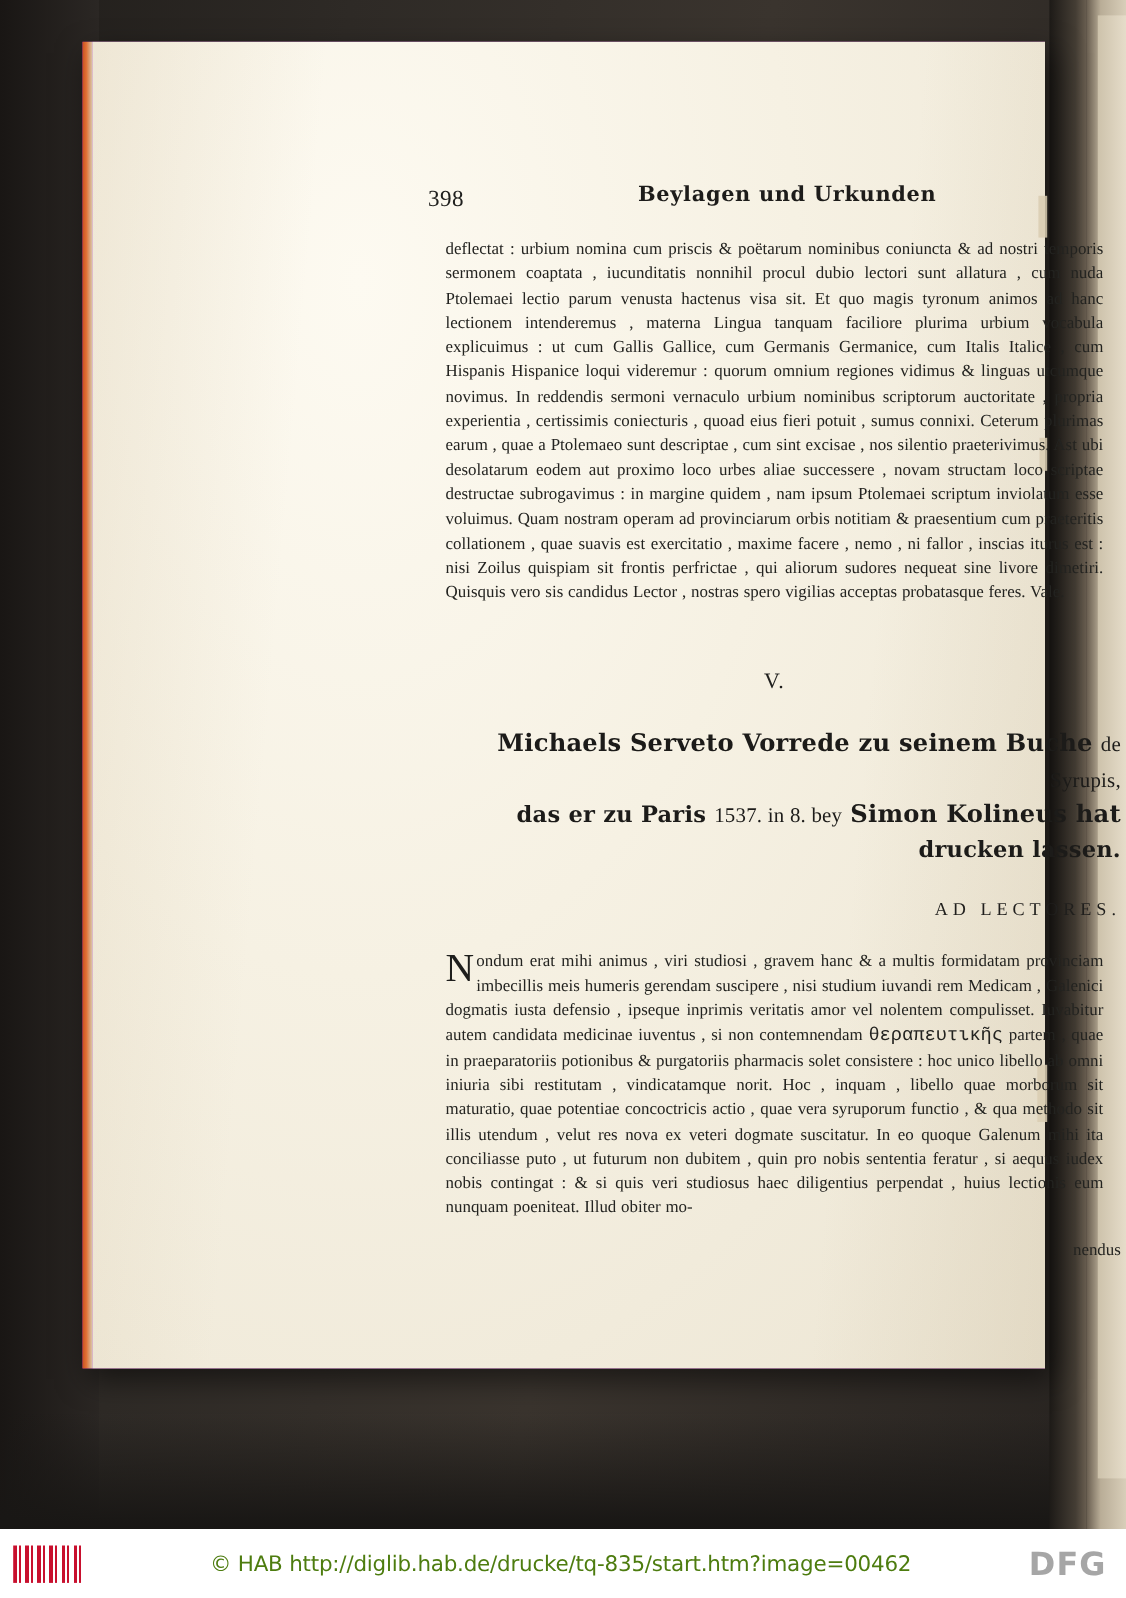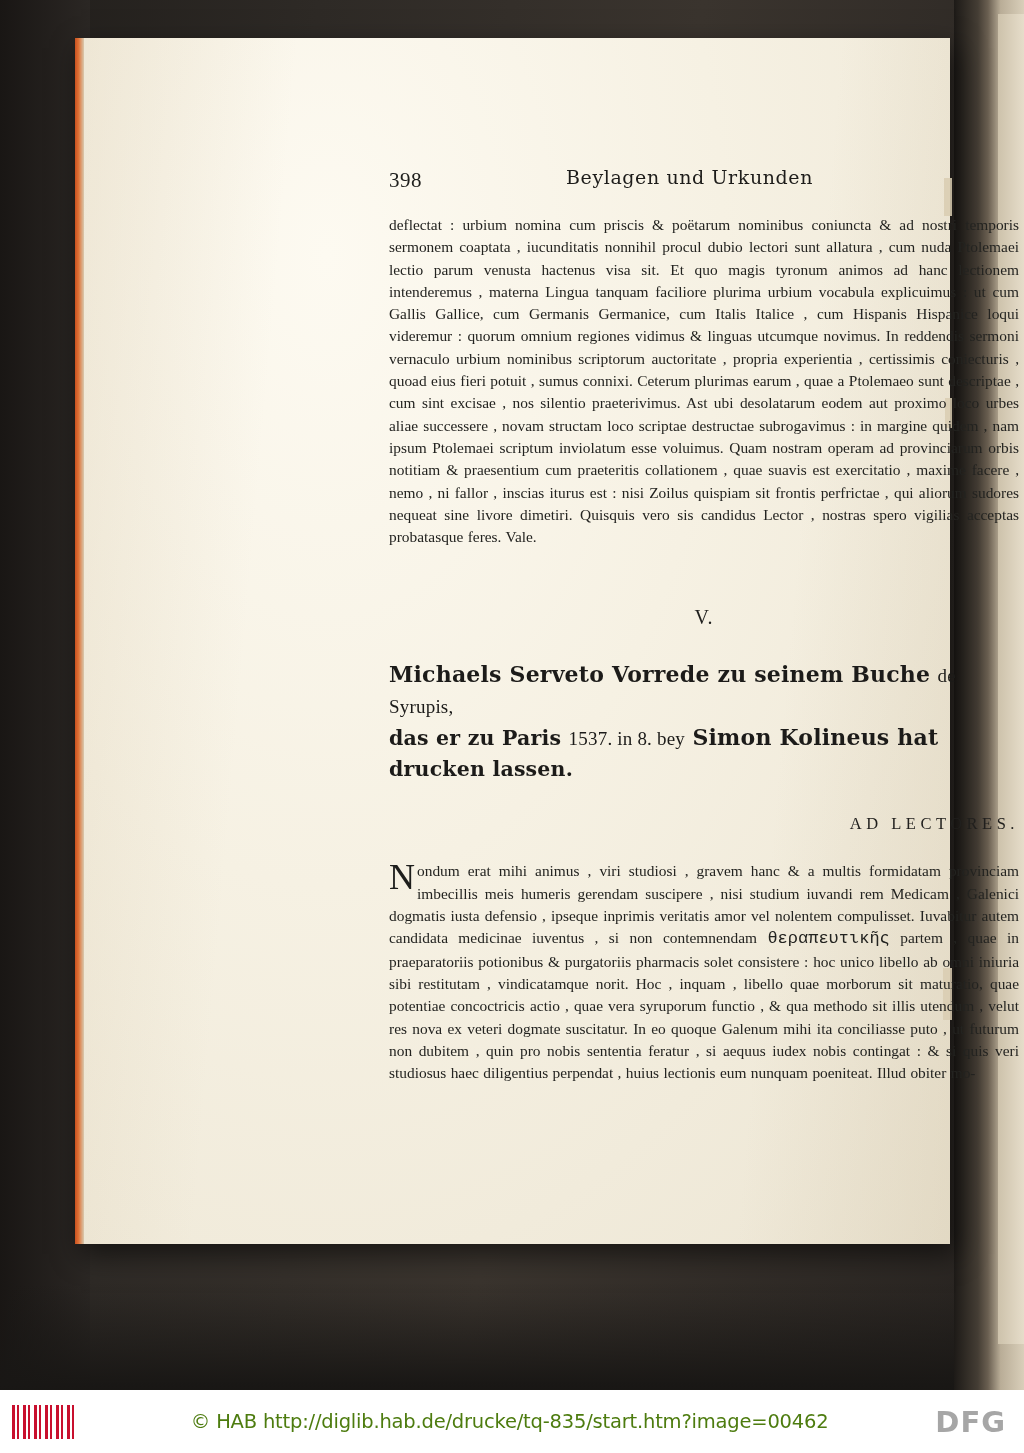--- a/index.html
+++ b/index.html
@@ -111,53 +111,53 @@
     position: absolute;
     left: 0;
     top: 2px;
     font-family: "Liberation Serif", serif;
     font-size: 21px;
     color: #20201e;
     letter-spacing: 0.5px;
   }
   .runninghead {
     position: absolute;
-    left: 177px;
+    left: 191px;
     top: 0;
     font-family: "DejaVu Serif", serif;
     font-size: 19px;
-    font-weight: normal;
+    font-weight: bold;
     color: #1d1c1a;
     letter-spacing: 0.6px;
     font-style: normal;
   }
 
   p.body {
-    margin: 0;
+    margin: 16px;
     font-family: "Liberation Serif", serif;
     font-size: 15.4px;
     line-height: 22.3px;
     color: #232320;
     text-align: justify;
     text-align-last: left;
     word-spacing: 0.5px;
   }
 
   .section-num {
     text-align: center;
     font-family: "Liberation Serif", serif;
     font-size: 20px;
     color: #1f1f1d;
     margin-top: 58px;
     letter-spacing: 1px;
   }
 
   .fraktur-title {
     margin-top: 30px;
-    text-align: left;
+    text-align: right;
     font-family: "DejaVu Serif", serif;
     font-weight: bold;
     font-size: 20.5px;
     line-height: 30px;
     color: #1c1b19;
     letter-spacing: 0.2px;
   }
   .fraktur-title .rom {
     font-family: "Liberation Serif", serif;
     font-weight: normal;
@@ -279,20 +279,21 @@
         <span>das er zu Paris</span>
         <span class="rom">1537. in 8. bey</span>
         <span class="big">Simon Kolineus hat</span><br>
         <span>drucken lassen.</span>
       </div>
 
       <div class="ad-lectores">AD LECTORES.</div>
 
       <div class="intro">
         <p class="body"><span class="dropcap">N</span><span>ondum erat mihi animus , viri studiosi , gravem hanc &amp; a multis formidatam provinciam imbecillis meis humeris gerendam suscipere , nisi studium iuvandi rem Medicam , Galenici dogmatis iusta defensio , ipseque inprimis veritatis amor vel nolentem compulisset.   Iuvabitur autem candidata medicinae iuventus , si non contemnendam </span><span class="greek">θεραπευτικῆς</span><span> partem , quae in praeparatoriis potionibus &amp; purgatoriis pharmacis solet consistere :  hoc unico libello ab omni iniuria sibi restitutam , vindicatamque norit.   Hoc , inquam , libello quae morborum sit maturatio, quae potentiae concoctricis actio , quae vera syruporum functio , &amp; qua methodo sit illis utendum , velut res nova ex veteri dogmate suscitatur.   In eo quoque Galenum mihi ita conciliasse puto , ut futurum non dubitem , quin pro nobis sententia feratur , si aequus iudex nobis contingat :  &amp; si quis veri studiosus haec diligentius perpendat , huius lectionis eum nunquam poeniteat.   Illud obiter mo-</span></p>
+        <p class="lastline">nendus</p>
       </div>
 
     </div>
   </div>
 </div>
 
 <div class="footerbar">
   <div class="barcode"></div>
   <div class="footer-text">© HAB http://diglib.hab.de/drucke/tq-835/start.htm?image=00462</div>
   <div class="dfg">DFG</div>

